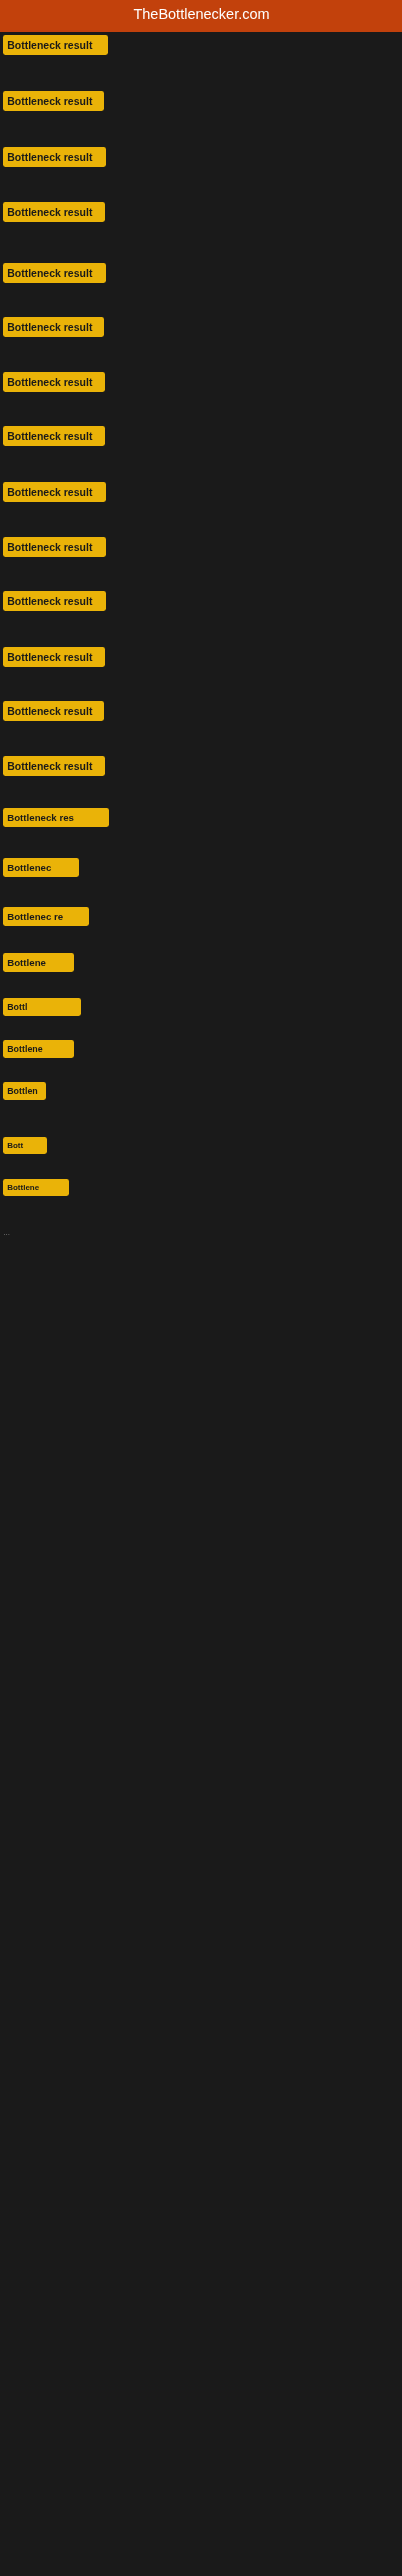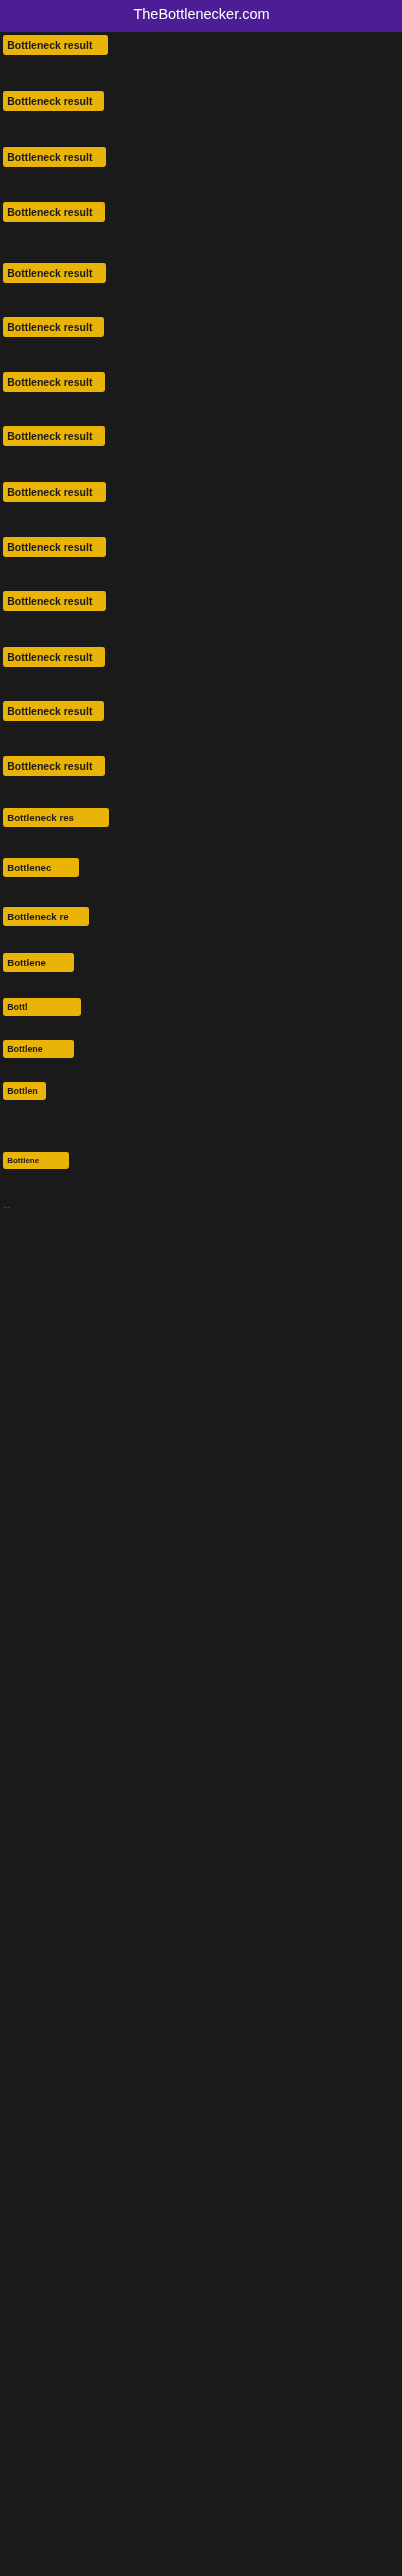--- a/index.html
+++ b/index.html
@@ -15,21 +15,21 @@
       font-family: Arial, sans-serif;
       position: relative;
     }
 
     .site-header {
       text-align: center;
       padding: 6.4px 0 9.7px 0;
       color: #ffffff;
       font-size: 14.5px;
       font-weight: normal;
-      background-color: #4c1d95;
+      background-color: #c2410c;
     }
 
     .bottleneck-item {
       margin: 0 0 9.7px 3.2px;
       display: flex;
       align-items: center;
     }
 
     .bottleneck-badge {
       background-color: #eab308;
@@ -144,40 +144,43 @@
     <div style="height: 22.5px;"></div>
     <div class="bottleneck-item item-15">
       <span class="bottleneck-badge">Bottleneck res</span>
     </div>
     <div style="height: 21px;"></div>
     <div class="bottleneck-item item-16">
       <span class="bottleneck-badge">Bottlenec</span>
     </div>
     <div style="height: 20px;"></div>
     <div class="bottleneck-item item-17">
-      <span class="bottleneck-badge">Bottleneck re</span>
+      <span class="bottleneck-badge">Bottlenec re</span>
     </div>
     <div style="height: 17.7px;"></div>
     <div class="bottleneck-item item-18">
       <span class="bottleneck-badge">Bottlene</span>
     </div>
     <div style="height: 16px;"></div>
     <div class="bottleneck-item item-19">
       <span class="bottleneck-badge">Bottl</span>
     </div>
     <div style="height: 14.5px;"></div>
     <div class="bottleneck-item item-20">
       <span class="bottleneck-badge">Bottlene</span>
     </div>
     <div style="height: 14.5px;"></div>
     <div class="bottleneck-item item-21">
       <span class="bottleneck-badge">Bottlen</span>
     </div>
     <div style="height: 14.5px;"></div>
     <div style="height: 13px;"></div>
+    <div class="bottleneck-item item-23">
+      <span class="bottleneck-badge">Bott</span>
+    </div>
     <div style="height: 14.5px;"></div>
     <div class="bottleneck-item item-24">
       <span class="bottleneck-badge">Bottlene</span>
     </div>
     <div style="height: 11.3px;"></div>
   </div>
 
 <div class="dots-indicator">...</div>
 
 

